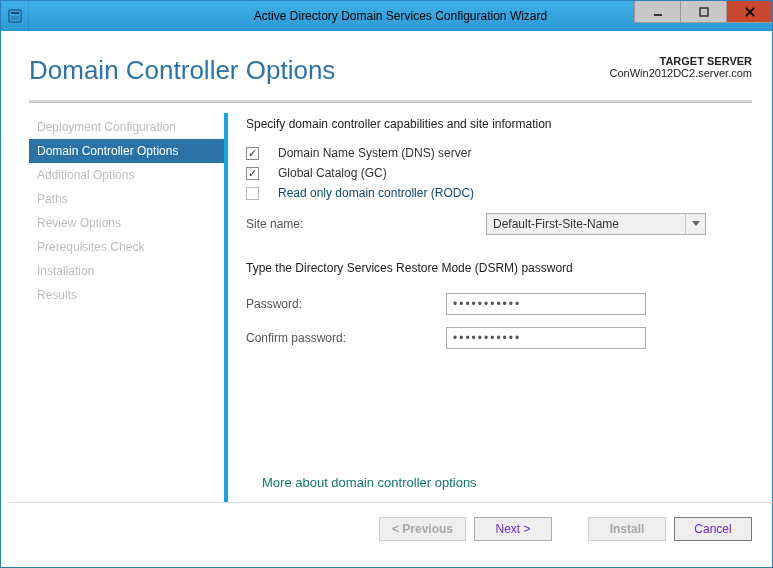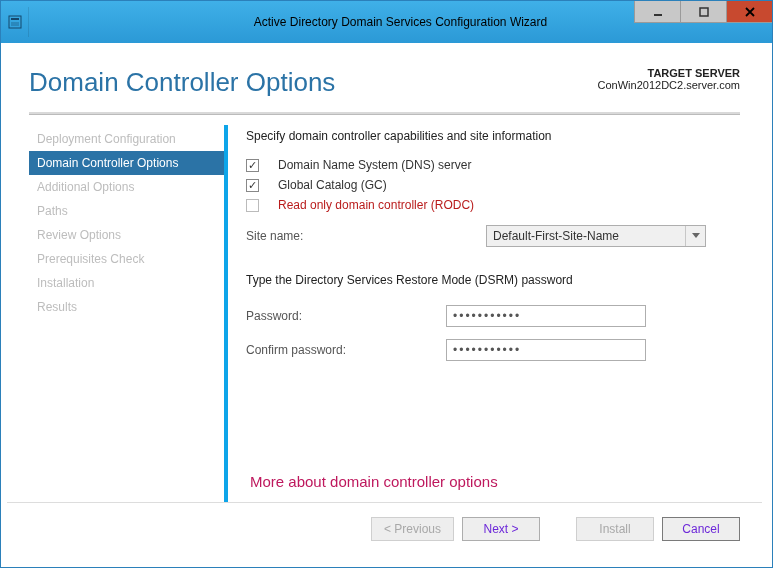--- a/index.html
+++ b/index.html
@@ -1,54 +1,54 @@
 <!DOCTYPE html>
 <html><head>
 <meta charset="utf-8">
 <style>
   * { box-sizing: border-box; }
   html, body { margin: 0; padding: 0; font-family: "Segoe UI", Tahoma, sans-serif; background: #fff; }
   .window { width: 773px; height: 568px; border: 1px solid #2b80ba; background: #fff; display: flex; flex-direction: column; }
-  .titlebar { height: 42px; background: linear-gradient(#3fb0e8,#2b99d6); display: flex; align-items: center; position: relative; color: #000; }
+  .titlebar { height: 30px; background: linear-gradient(#3fb0e8,#2b99d6); display: flex; align-items: center; position: relative; color: #000; }
   .titlebar .sysicon { width: 28px; height: 30px; display:flex; align-items:center; justify-content:center; border-right:1px solid rgba(0,0,0,0.1);}
   .titlebar .title { flex:1; text-align:center; font-size:12px; color:#000; }
   .ctrl-group { display:flex; height:22px; position:absolute; right:0; top:0;}
   .ctrl { width:46px; height:22px; display:flex; align-items:center; justify-content:center; background:#c8c8c8; border-left:1px solid #9a9a9a; border-bottom:1px solid #9a9a9a;}
   .ctrl.close { background:#c8492f; color:#fff;}
   .ctrl svg { display:block;}
-  .body { flex:1; padding:18px 26px 6px 22px; display:flex; flex-direction:column; background:#fff; border:6px solid #fff; }
+  .body { flex:1; padding:18px 14px 6px 22px; display:flex; flex-direction:column; background:#fff; border:6px solid #fff; }
   .hdr { display:flex; justify-content:space-between; align-items:flex-start; }
   .hdr h1 { margin:0; font-weight:300; font-size:26px; color:#2b73a6; }
   .target { text-align:right; font-size:11px; color:#222;}
   .target .lbl { font-weight:bold; }
   .hr { height:3px; background:#d9d9d9; margin:14px 0 10px 0; border-bottom:1px solid #bbb;}
   .mid { flex:1; display:flex; overflow:hidden;}
   .nav { width:195px; font-size:12px; padding-top:2px;}
   .nav-item { padding:5px 8px; color:#bdbdbd; cursor:default;}
   .nav-item.active { background:#2b73a6; color:#fff; }
   .content { flex:1; border-left:4px solid #0ea5e9; padding:0 0 0 18px; font-size:12px; color:#333; display:flex; flex-direction:column;}
   .section-h { margin:4px 0 12px 0; font-size:12px; color:#222;}
   .chk-row { display:flex; align-items:center; gap:19px; margin:3px 0;}
   .chk { width:13px; height:13px; border:1px solid #888; background:#fff; display:inline-flex; align-items:center; justify-content:center;}
   .chk.checked::after { content:"✓"; font-size:11px; line-height:1; color:#333; }
   .chk.disabled { border-color:#bbb; }
-  .chk-label.disabled { color:#b91c1c;}
+  .chk-label.disabled { color:#0c4a6e;}
   .form-row { display:flex; align-items:center; margin:10px 0 4px 0;gap:40px;}
   .form-label { width:200px; color:#555;}
   .combo { display:flex; align-items:center; width:220px; height:22px; border:1px solid #aeaeae; background:#f0f0f0;}
   .combo .val { flex:1; padding:0 6px; font-size:12px; color:#333; white-space:nowrap; overflow:hidden;}
   .combo .arrow { width:20px; height:100%; border-left:1px solid #c7c7c7; display:flex; align-items:center; justify-content:center;}
   .pw-row { display:flex; align-items:center; margin:6px 0;}
   .pw-input { width:200px; height:22px; border:1px solid #aeaeae; padding:0 6px; font-size:12px; letter-spacing:2px; color:#555; display:flex; align-items:center;}
   .spacer { flex:1;}
-  .more-link { color:#be185d; font-size:15px; margin:4px 0 12px 4px; cursor:pointer;}
+  .more-link { color:#0f766e; font-size:13px; margin:4px 0 12px 16px; cursor:pointer;}
   .footer-hr { height:1px; background:#ddd; margin:0 -22px;}
   .footer { display:flex; justify-content:flex-end; align-items:center; gap:8px; padding:14px 0 14px 0;}
   .btn { min-width:78px; height:24px; background:#eeeeee; border:1px solid #adadad; font-size:12px; color:#6d28d9; display:inline-flex; align-items:center; justify-content:center; padding:0 12px;}
-  .btn.disabled { color:#a8a8a8; border-color:#cfcfcf;}
+  .btn.disabled { color:#a8a8a8; border-color:#cfcfcf;font-weight:bold;}
   .btn-gap { width:20px;}
   .btn.default { border-color:#7a7a7a;}
 </style>
 </head>
 <body>
 
 <div class="window">
 
   <div class="titlebar">
     <div class="sysicon">

